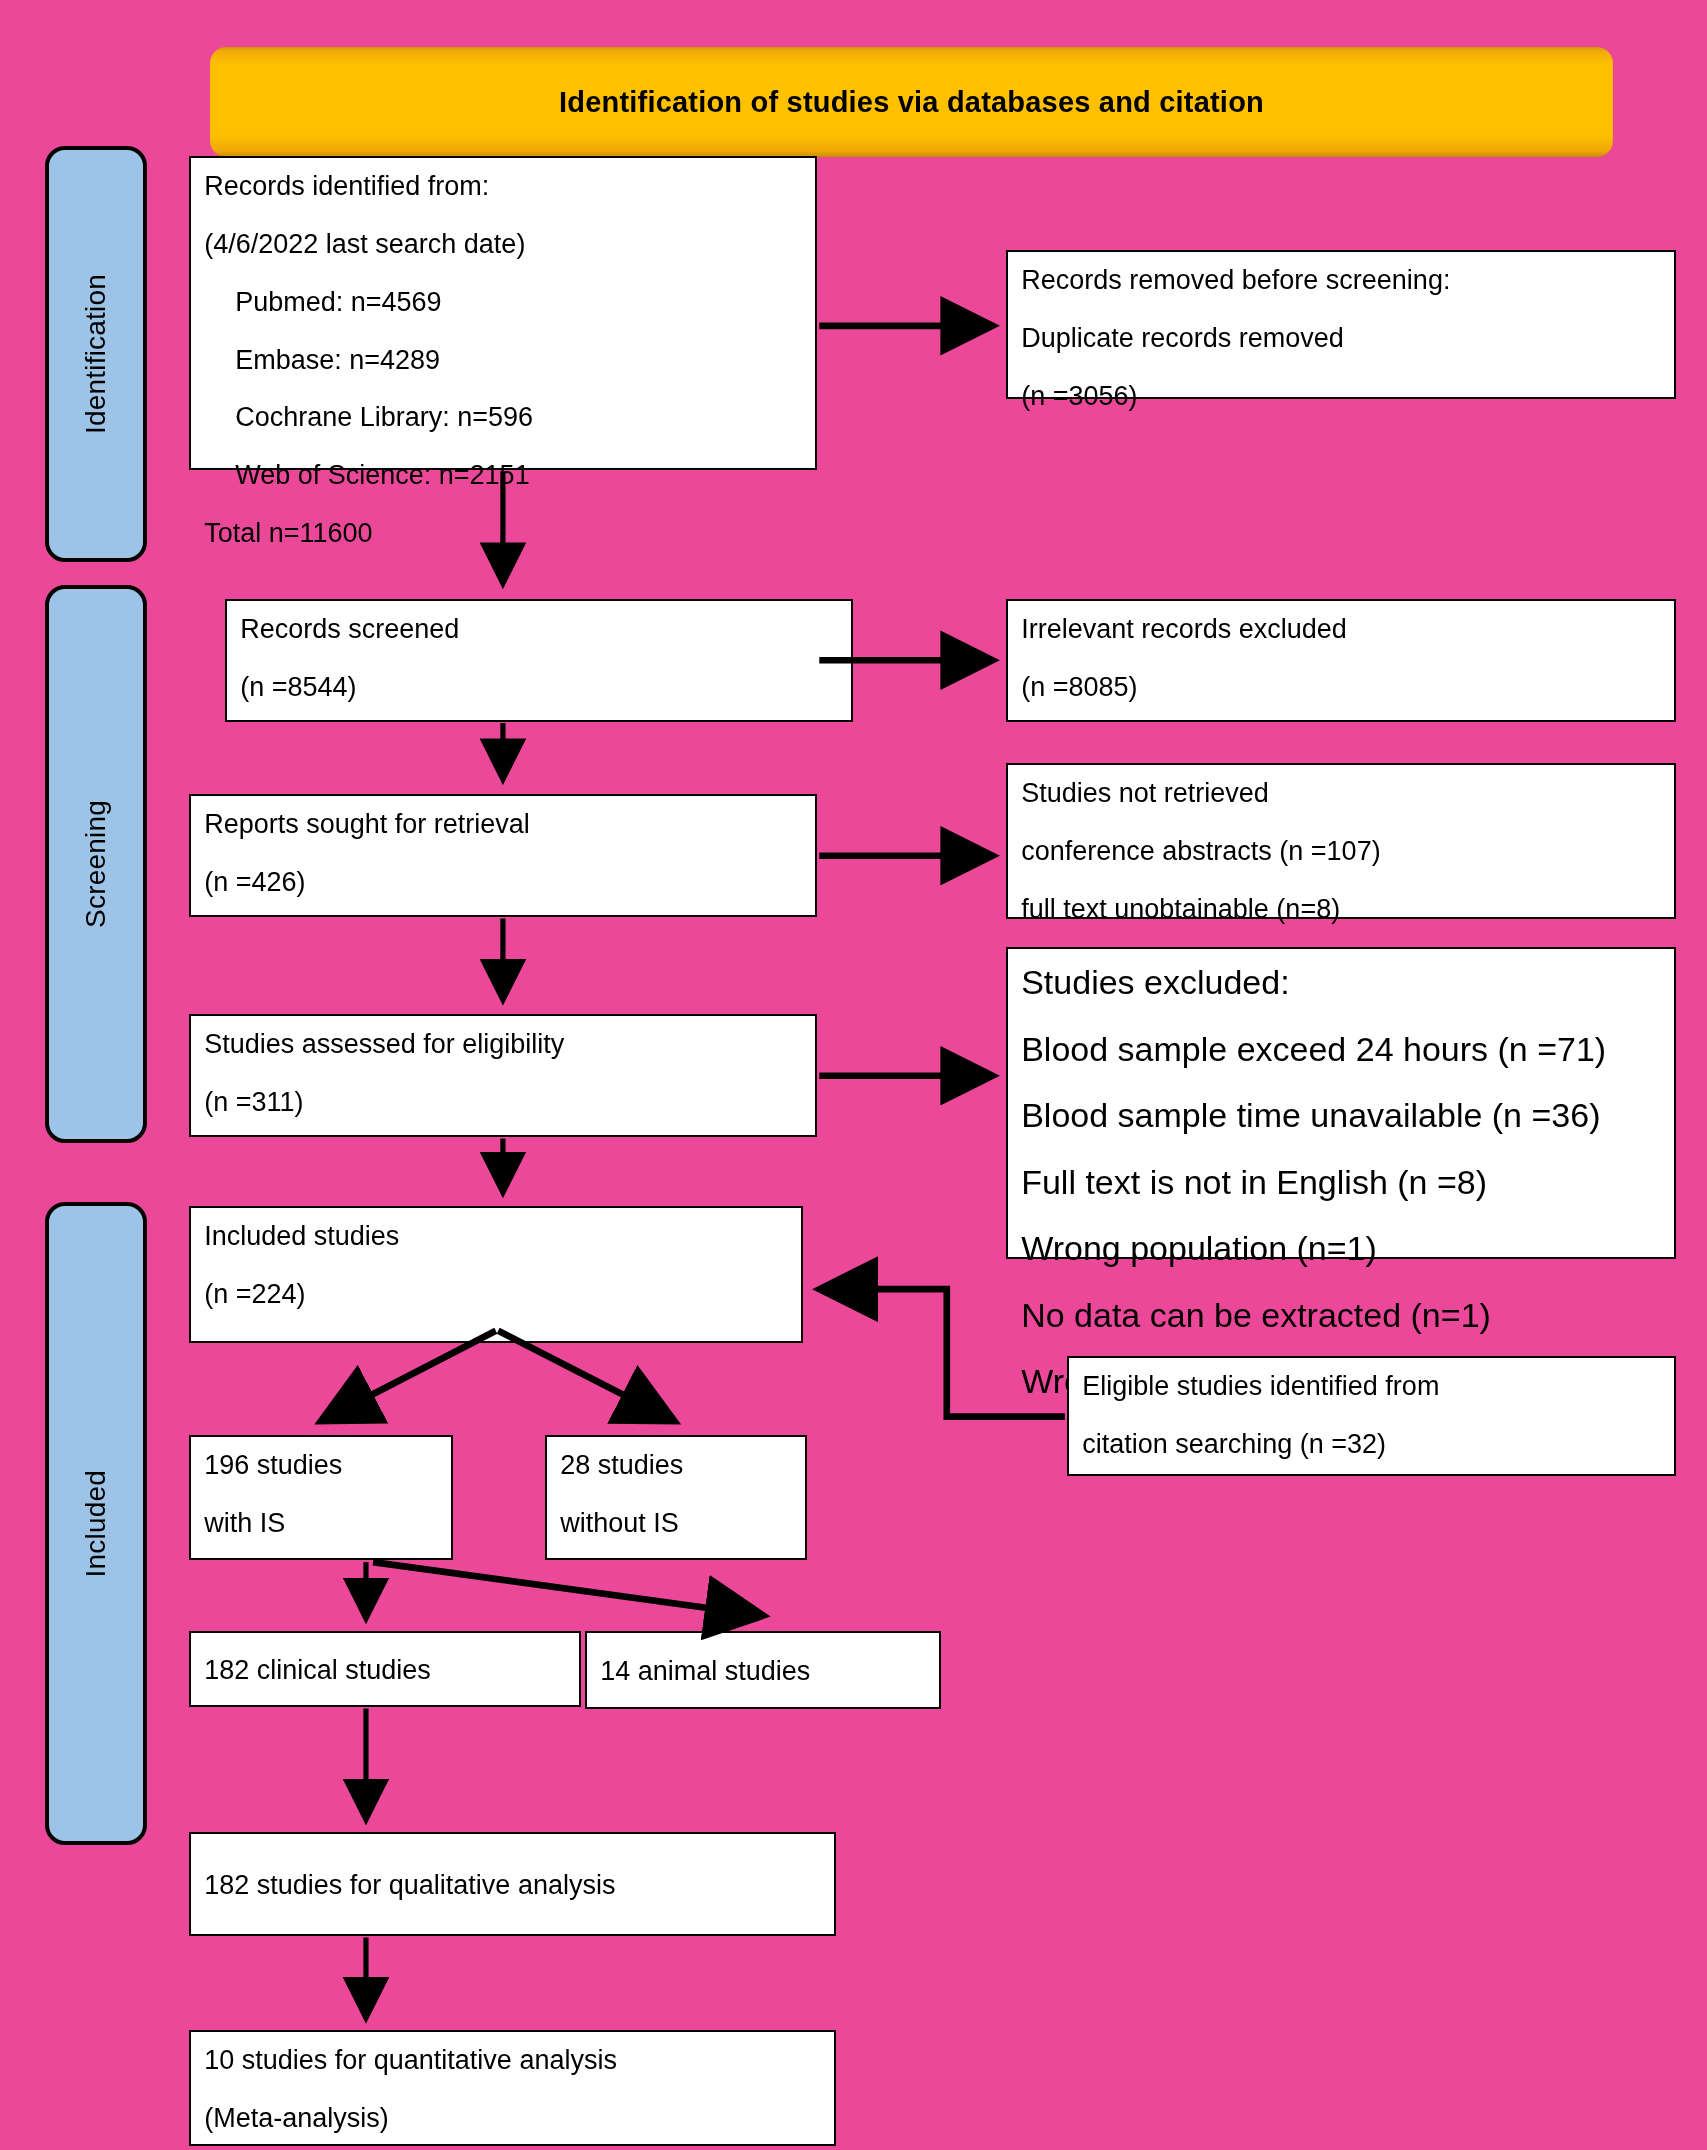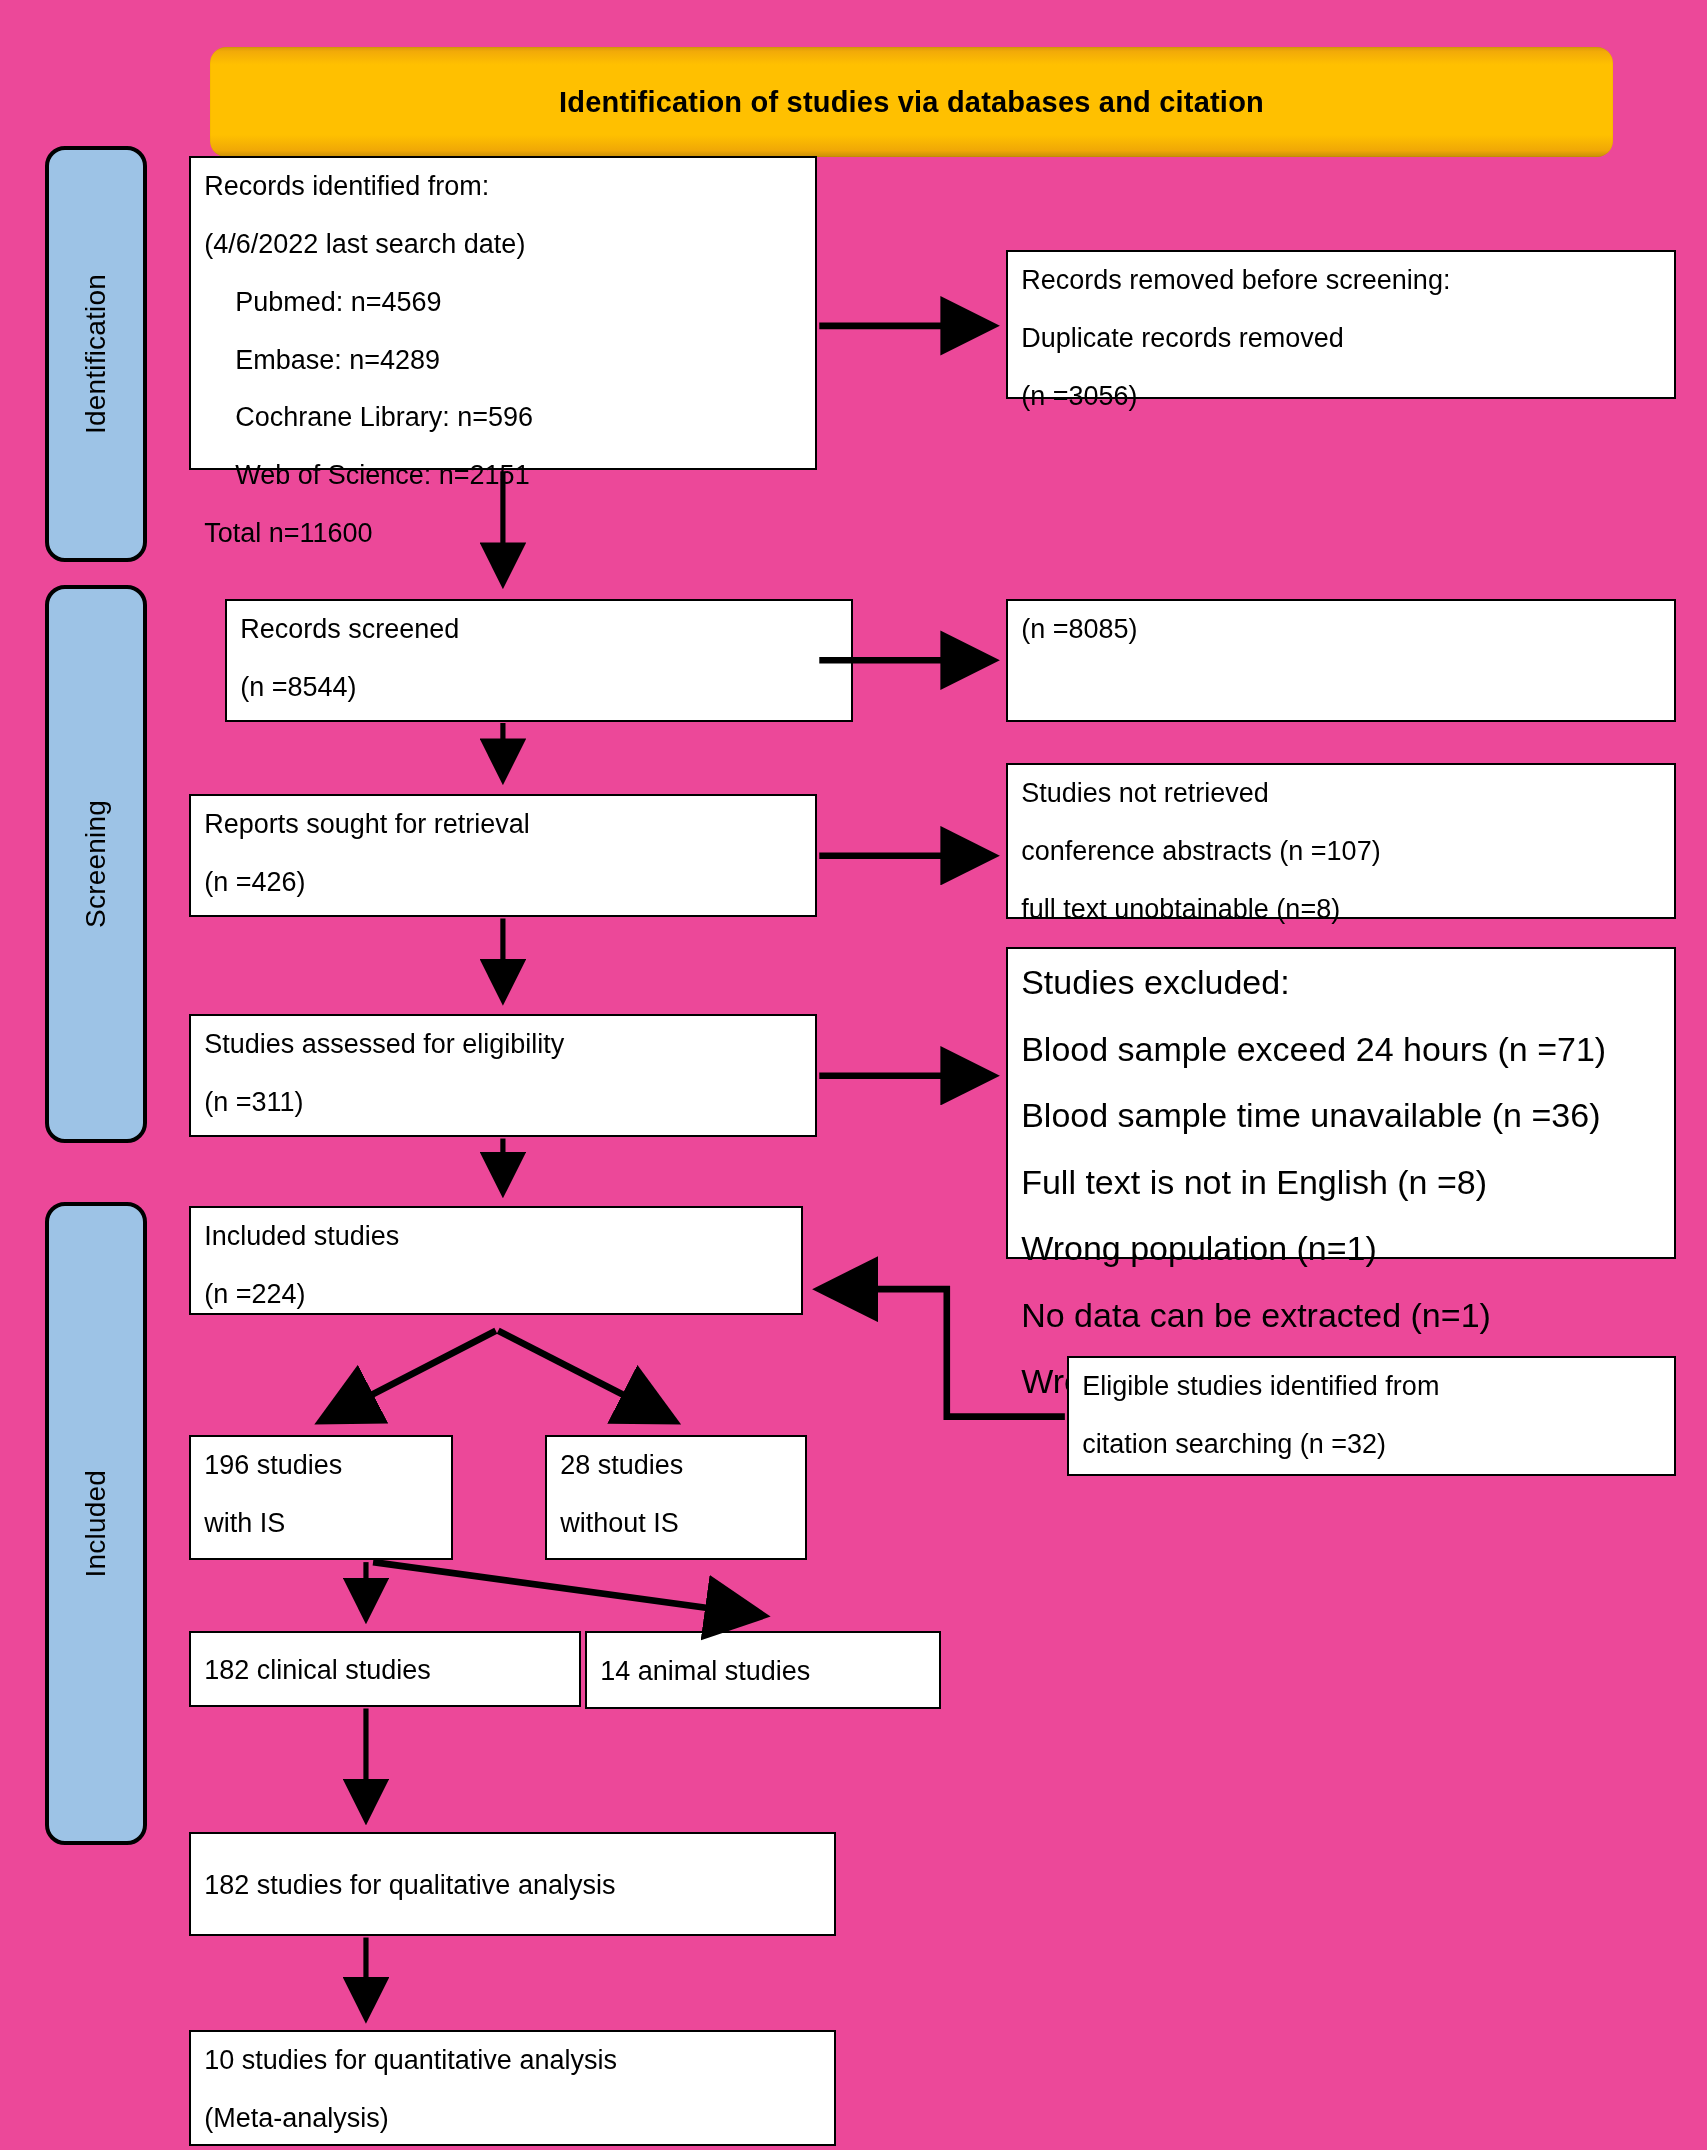--- a/index.html
+++ b/index.html
@@ -91,20 +91,21 @@
     <div class="line">Duplicate records removed</div>
     <div class="line">(n =3056)</div>
   </div>
 
   <div class="pbox" style="left:189px;top:599px;width:628px;height:123px;margin-left:36px;">
     <div class="line">Records screened</div>
     <div class="line">(n =8544)</div>
   </div>
 
   <div class="pbox" style="left:1006px;top:599px;width:670px;height:123px;">
+    <div class="line">Irrelevant records excluded</div>
     <div class="line">(n =8085)</div>
   </div>
 
   <div class="pbox" style="left:189px;top:794px;width:628px;height:123px;">
     <div class="line">Reports sought for retrieval</div>
     <div class="line">(n =426)</div>
   </div>
 
   <div class="pbox" style="left:1006px;top:763px;width:670px;height:156px;">
     <div class="line">Studies not retrieved</div>
@@ -120,21 +121,21 @@
   <div class="pbox small" style="left:1006px;top:947px;width:670px;height:312px;">
     <div class="line">Studies excluded:</div>
     <div class="line">Blood sample exceed 24 hours (n =71)</div>
     <div class="line">Blood sample time unavailable (n =36)</div>
     <div class="line">Full text is not in English (n =8)</div>
     <div class="line">Wrong population (n=1)</div>
     <div class="line">No data can be extracted (n=1)</div>
     <div class="line">Wrong sample type (n=2)</div>
   </div>
 
-  <div class="pbox" style="left:189px;top:1206px;width:614px;height:109px;">
+  <div class="pbox" style="left:189px;top:1206px;width:614px;height:137px;">
     <div class="line">Included studies</div>
     <div class="line">(n =224)</div>
   </div>
 
   <div class="pbox" style="left:1067px;top:1356px;width:609px;height:120px;">
     <div class="line">Eligible studies identified from</div>
     <div class="line">citation searching (n =32)</div>
   </div>
 
   <div class="pbox" style="left:189px;top:1435px;width:264px;height:125px;">

